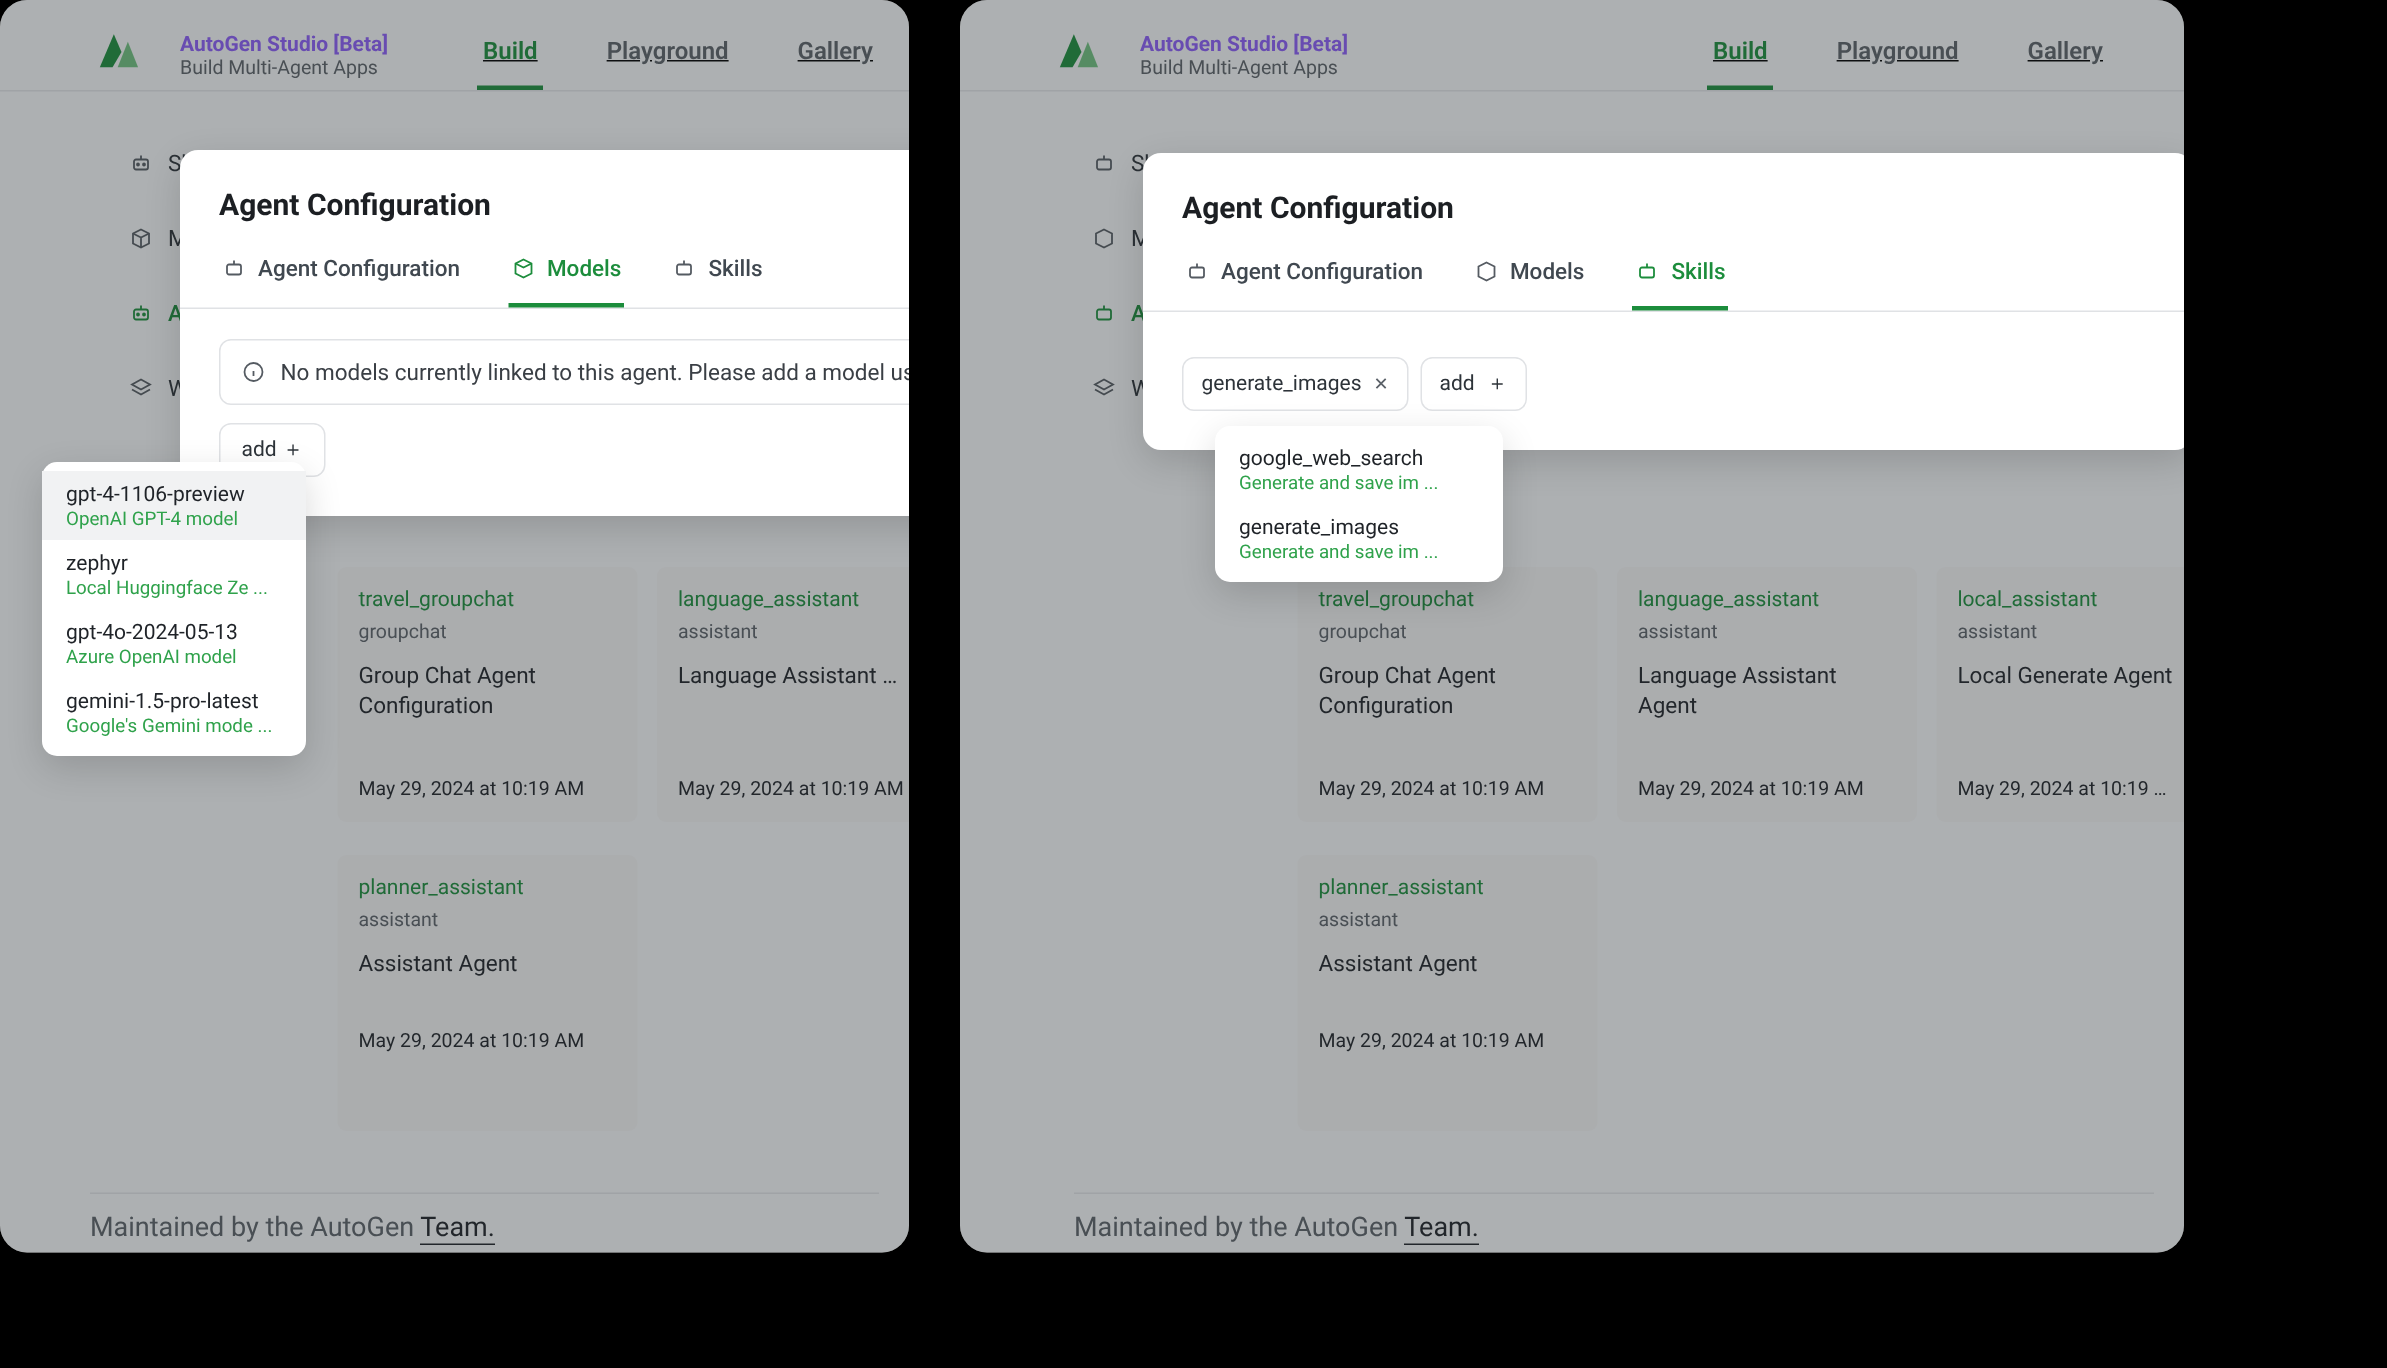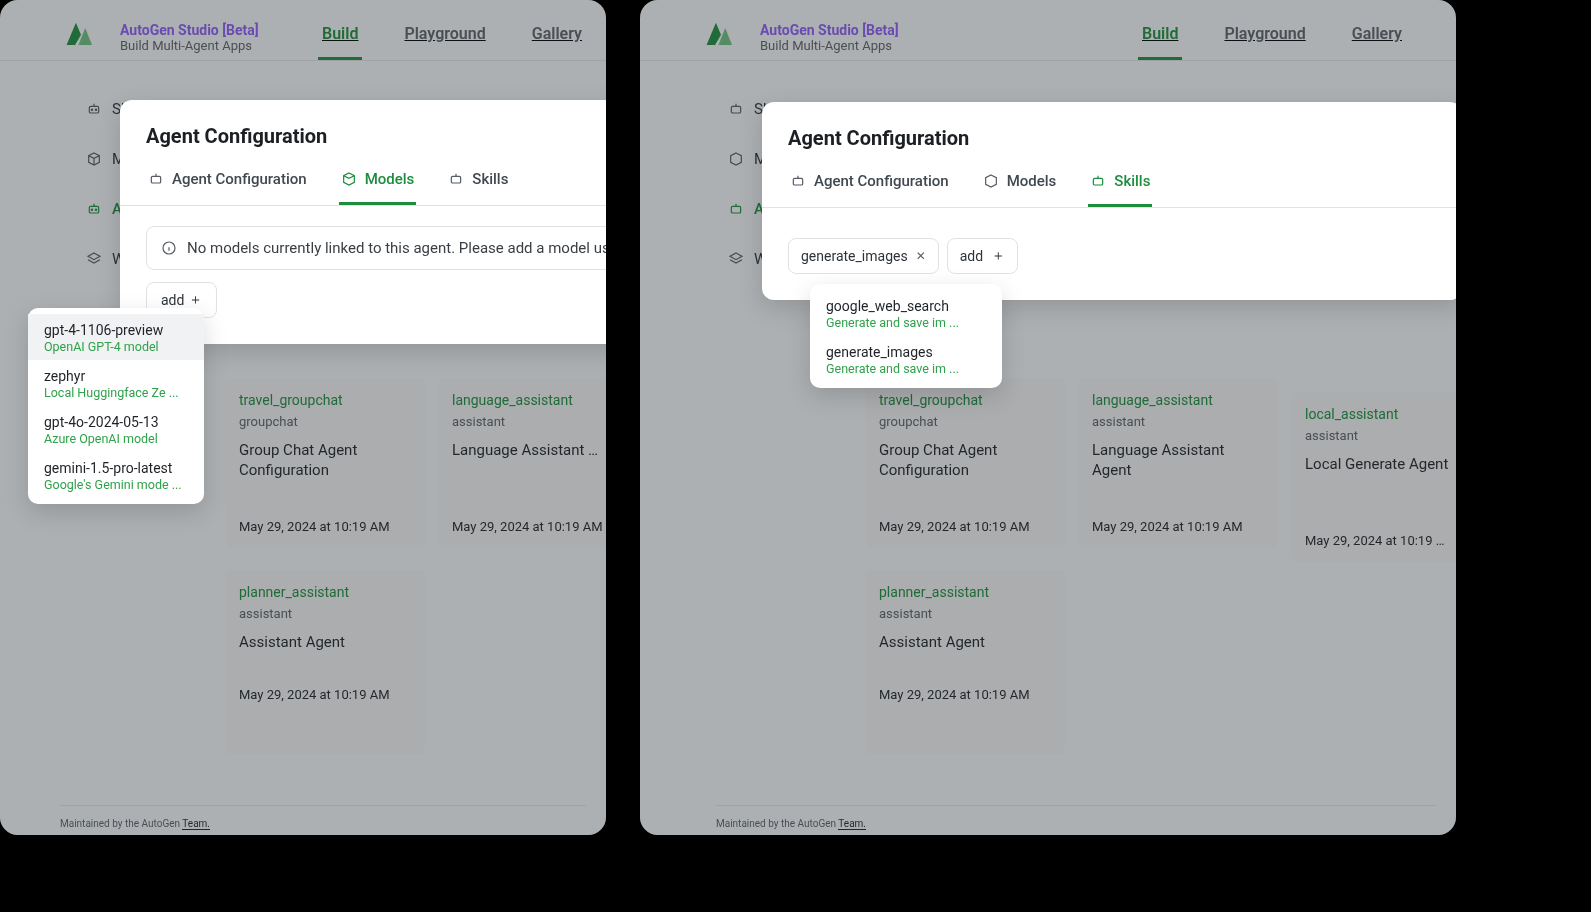--- a/index.html
+++ b/index.html
@@ -37,21 +37,21 @@
   .ic{width:16px;height:16px;flex-shrink:0;}
   .card{width:200px;height:170px;background:var(--card-bg);border-radius:6px;padding:14px 14px;display:flex;flex-direction:column;gap:4px;font-size:13px;color:#2f3338;}
   .pane.right .card{width:200px;}
   .card .name{color:var(--green);font-weight:400;font-size:14px;}
   .card .type{color:var(--gray-text);font-size:13px;margin-top:2px;}
   .card .desc{color:#1f2328;font-size:15px;margin-top:8px;line-height:1.3;}
   .card .date{color:#1f2328;font-size:13px;margin-top:auto;}
   
   .cardpos{position:absolute;}
   
-  .footer{position:absolute;bottom:6px;left:60px;right:20px;border-top:1px solid var(--border);padding-top:12px;font-size:10px;color:var(--gray-text);}
+  .footer{position:absolute;bottom:6px;left:60px;right:20px;border-top:1px solid var(--border);padding-top:12px;font-size:18px;color:var(--gray-text);}
   .footer .team{color:#1f2328;border-bottom:1px solid #1f2328;}
   
   .modal{position:absolute;background:var(--white);border-radius:12px;box-shadow:var(--shadow);z-index:10;}
   .modal .mtitle{font-size:20px;font-weight:700;padding:24px 26px 8px;color:#1c1f23;}
   .modal .mtabs{display:flex;gap:30px;padding:2px 26px 0;border-bottom:1px solid var(--border);}
   .modal .mtab{display:flex;align-items:center;gap:8px;font-size:15px;font-weight:500;color:#404850;padding:12px 2px 14px;border-bottom:3px solid transparent;cursor:pointer;}
   .modal .mtab.active{color:var(--green);border-bottom-color:var(--green);}
   .modal .body{padding:20px 26px 26px;}
   .alert{display:flex;align-items:center;gap:10px;border:1px solid var(--border);border-radius:8px;padding:12px 14px;font-size:15px;color:#3a3f45;}
   .addbtn{display:inline-flex;align-items:center;gap:4px;border:1px solid var(--border);border-radius:8px;padding:8px 14px;margin-top:12px;font-size:14px;color:#2d3339;cursor:pointer;}
@@ -271,21 +271,21 @@
     <span class="type">groupchat</span>
     <span class="desc">Group Chat Agent Configuration</span>
     <span class="date">May 29, 2024 at 10:19 AM</span>
   </div>
   <div class="card cardpos" style="left:438px;top:378px;">
     <span class="name">language_assistant</span>
     <span class="type">assistant</span>
     <span class="desc">Language Assistant Agent</span>
     <span class="date">May 29, 2024 at 10:19 AM</span>
   </div>
-  <div class="card cardpos" style="left:651px;top:392px;width:175px">
+  <div class="card cardpos" style="left:651px;top:378px;width:175px">
     <span class="name">local_assistant</span>
     <span class="type">assistant</span>
     <span class="desc">Local Generate Agent</span>
     <span class="date truncate">May 29, 2024 at 10:19 AM</span>
   </div>
   <div class="card cardpos" style="left:225px;top:570px;height:184px">
     <span class="name">planner_assistant</span>
     <span class="type">assistant</span>
     <span class="desc">Assistant Agent</span>
     <span class="date" style="margin-top:30px">May 29, 2024 at 10:19 AM</span>

